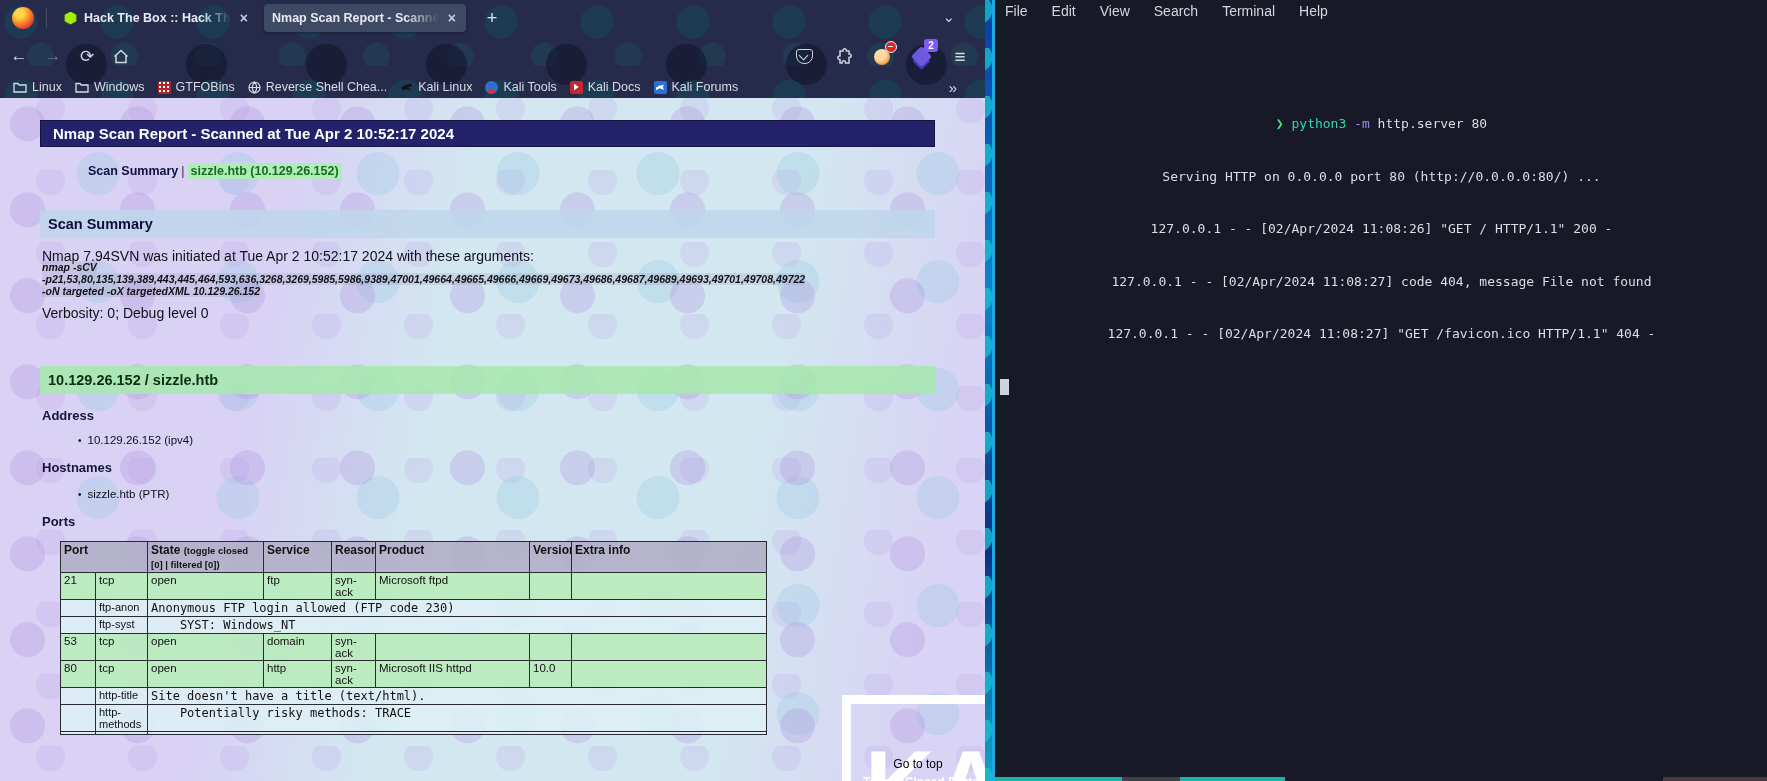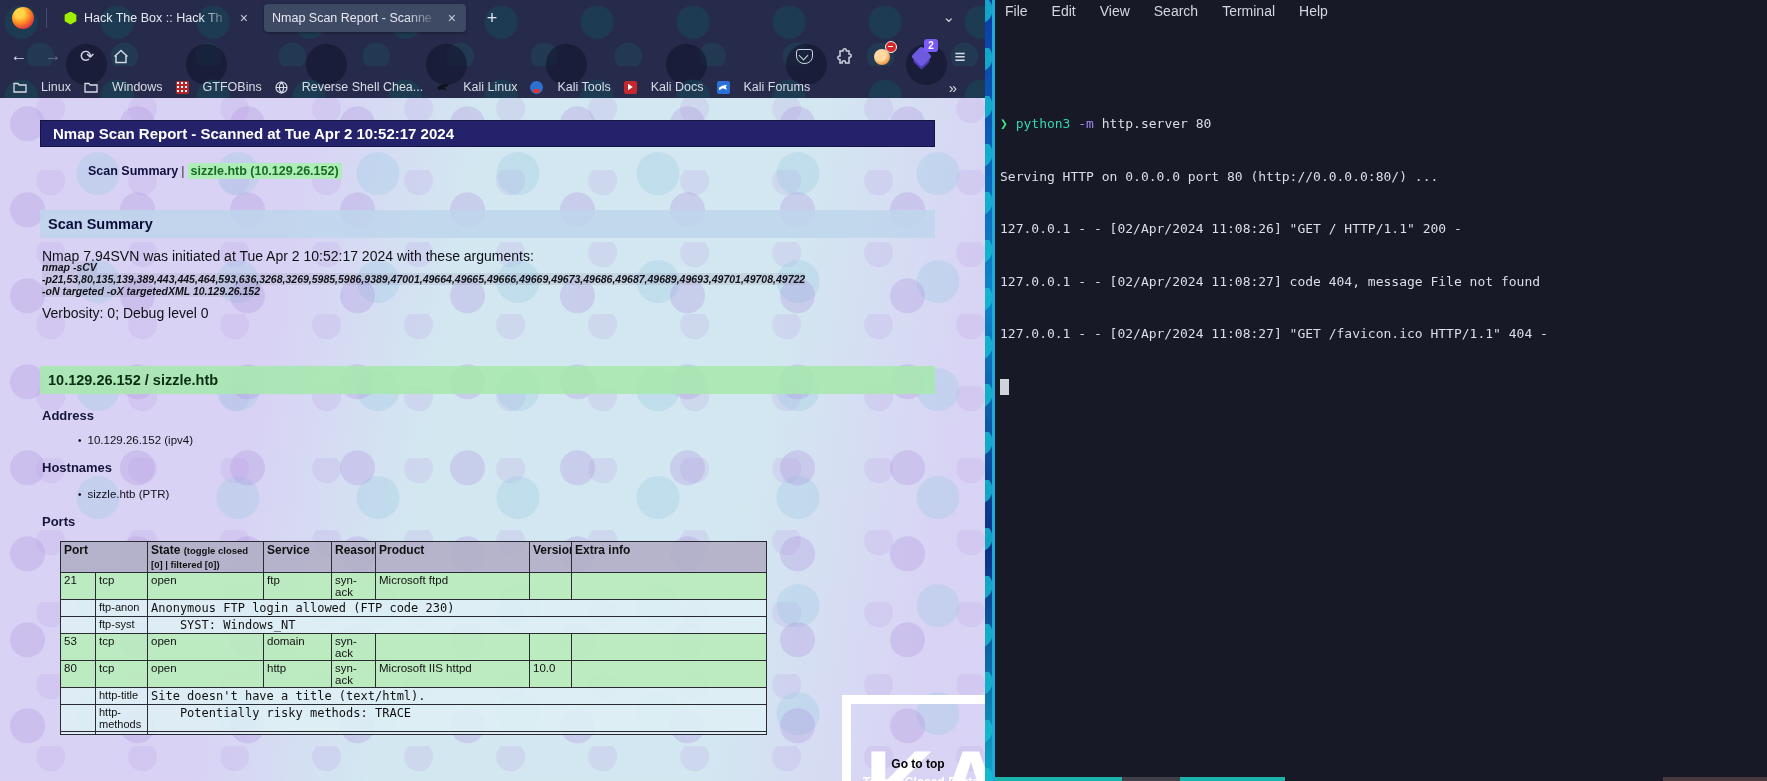--- a/index.html
+++ b/index.html
@@ -26,21 +26,21 @@
       radial-gradient(circle at 72% 70%, rgba(17,20,44,.6) 0 20px, transparent 21px),
       radial-gradient(circle at 48% 85%, rgba(26,84,96,.35) 0 13px, transparent 14px);
     background-size: 96px 74px, 120px 92px, 84px 66px;
   }
 
   .tabbar { position:absolute; left:0; top:0; width:100%; height:36px; display:flex; align-items:center; }
   .fx-logo { width:22px; height:22px; margin-left:12px; border-radius:50%;
     background:radial-gradient(circle at 35% 30%, #ffd54a 0 20%, #ff9023 45%, #e8443a 70%, #b5179e 100%); }
   .tab-divider { width:1px; height:20px; background:rgba(255,255,255,.16); margin:0 6px 0 12px; }
   .tab { display:flex; align-items:center; gap:7px; width:202px; height:28px; margin:0 3px;
-    padding:0 8px; border-radius:4px; color:#e7e9f2; font-size:12.5px; }
+    padding:0 8px; border-radius:4px; color:#e7e9f2; font-size:12.5px;font-weight:bold; }
   .tab.active { background:#3e4963; box-shadow:0 1px 3px rgba(0,0,0,.35); }
   .tab .title { flex:1; white-space:nowrap; overflow:hidden;
     -webkit-mask-image:linear-gradient(90deg,#000 80%,transparent); mask-image:linear-gradient(90deg,#000 80%,transparent); }
   .tab .close { font-size:14px; color:#c9cddc; padding:0 2px; }
   .htb-icon { width:13px; height:13px; background:#9fef00; flex:0 0 auto;
     clip-path:polygon(50% 0,95% 25%,95% 75%,50% 100%,5% 75%,5% 25%); }
   .newtab-btn { color:#dfe2ec; font-size:18px; margin-left:10px; width:26px; text-align:center; }
   .tabs-chevron { position:absolute; right:30px; top:8px; color:#cfd3e0; font-size:15px; }
 
   .navbar { position:absolute; left:0; top:36px; width:100%; height:40px; display:flex; align-items:center; }
@@ -64,21 +64,21 @@
     background:#d62828; border:1.5px solid #eee; }
   .badge-noentry::after { content:""; position:absolute; left:2px; top:4px; width:5px; height:1.8px; background:#fff; }
   .ext-diamond { width:15px; height:15px; background:#6d5ae0; transform:rotate(45deg); border-radius:3px;
     box-shadow:3px 3px 0 -1px #4a3ab0; }
   .badge-count { position:absolute; right:-6px; top:-7px; min-width:14px; height:13px; border-radius:3px;
     background:#7a5af5; color:#fff; font-size:10px; font-weight:bold; text-align:center; line-height:13px; padding:0 2px; }
   .hamburger { color:#d5d8e4; font-size:19px; }
 
   .bookmarks { position:absolute; left:0; top:76px; width:100%; height:22px; display:flex; align-items:center;
     color:#d9dce6; font-size:12.5px; }
-  .bm { display:flex; align-items:center; gap:14px; margin-left:13px; white-space:nowrap; }
+  .bm { display:flex; align-items:center; gap:5px; margin-left:13px; white-space:nowrap; }
   .bm-ico { width:13px; height:13px; border-radius:2px; flex:0 0 auto; }
   .ico-gtfo { background:#b3262a; background-image:radial-gradient(#fff 1px, transparent 1.2px); background-size:4px 4px; }
   .ico-kali-linux { background:transparent; position:relative; }
   .ico-kali-linux::after{ content:""; position:absolute; inset:1px; background:#10131f;
     clip-path:polygon(0 55%,35% 30%,90% 20%,100% 45%,65% 50%,90% 85%,50% 70%,15% 80%); }
   .ico-kali-tools { background:#2f6fd0; border-radius:50%; position:relative; }
   .ico-kali-tools::after { content:""; position:absolute; left:3px; bottom:1px; width:7px; height:4px; background:#d33; border-radius:2px; }
   .ico-kali-docs { background:#c6262e; position:relative; }
   .ico-kali-docs::after { content:""; position:absolute; inset:3px 4px; background:#fff; clip-path:polygon(0 0,100% 50%,0 100%); }
   .ico-kali-forums { background:#2b6fd8; position:relative; }
@@ -127,27 +127,27 @@
   tr.open-row td { background:rgba(186,235,188,.92); height:17px; }
   tr.script-row td { background:rgba(222,240,245,.88); }
   td.script-id { font-size:11px; }
   td.script-out { font-family:"DejaVu Sans Mono", monospace; font-size:12px; padding:10px 4px 12px 5px; white-space:pre; }
   tr.cut-row td { height:3px; background:rgba(222,240,245,.88); }
 
   .kali-box { position:absolute; left:842px; top:597px; width:260px; height:140px; border:9px solid #fff; }
   .kali-letters { position:absolute; left:14px; top:26px; color:#fff; font-size:96px; font-weight:bold;
     letter-spacing:2px; font-family:"Liberation Sans", sans-serif; }
   .goto-top { position:absolute; left:858px; top:659px; width:120px; text-align:center;
-    color:#000; font-weight:bold; font-size:12px; }
+    color:#000; font-weight:normal; font-size:12px; }
   .toggle-closed { position:absolute; left:846px; top:677px; width:150px; text-align:center;
     color:#fff; font-weight:bold; font-size:12px; }
 
   
   .terminal { position:absolute; left:992px; top:0; width:775px; height:781px; background:#171a26;
-    border-left:3px solid #1fa8dc; }
+    border-left:3px solid #1fa8dc;text-align:center; }
   .term-menubar { display:flex; gap:24px; padding:3px 0 3px 10px; color:#d4d7df; font-size:14px; height:22px; }
   .term-body { position:absolute; left:5px; top:80px; right:4px;
     font-family:"DejaVu Sans Mono", monospace; font-size:13px; line-height:17.5px; color:#dcdee6; white-space:pre; }
   .t-green { color:#3ee887; } .t-teal { color:#35d7ad; } .t-purple { color:#a584f5; }
   .cursor-block { width:9px; height:16px; background:#cfd4da; margin-top:1px; }
 
   .panel-peek { position:absolute; bottom:0; height:4px; }
   .peek-teal { background:#1cb2aa; }
   .peek-gray { background:#3f4048; }
   .peek-brown { background:#493a40; }

